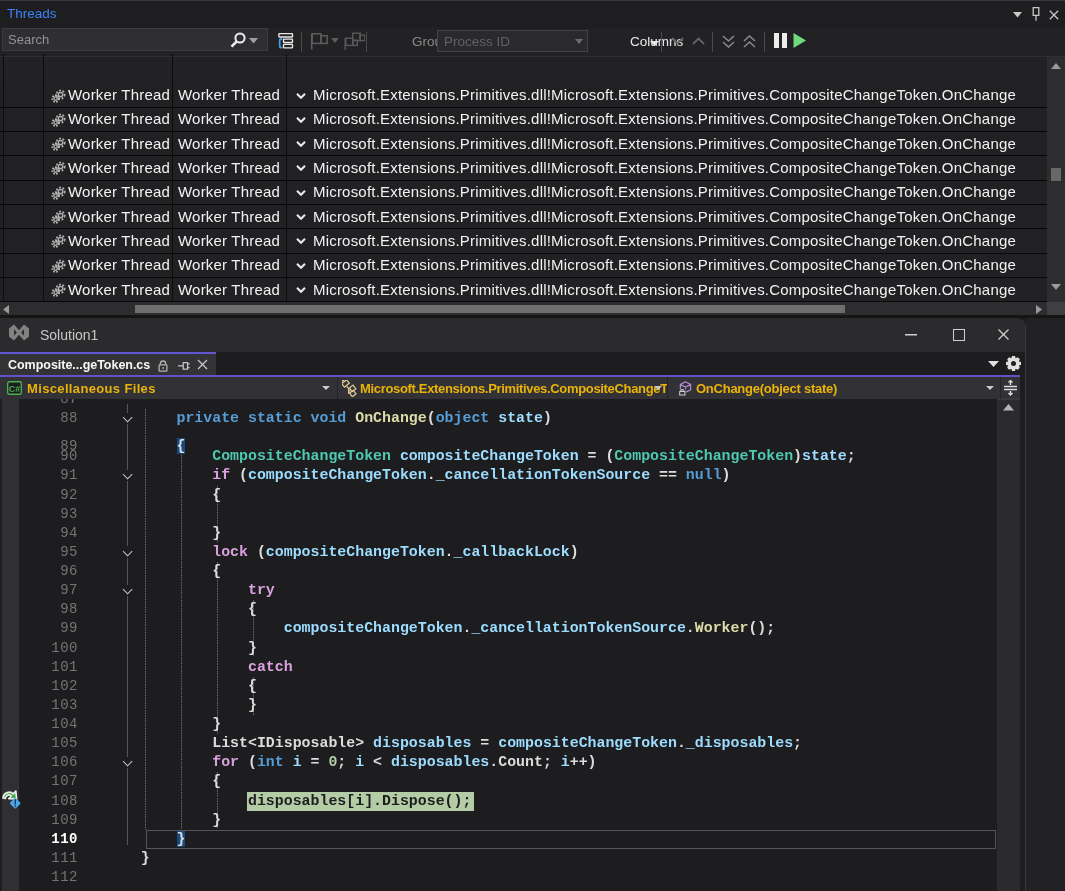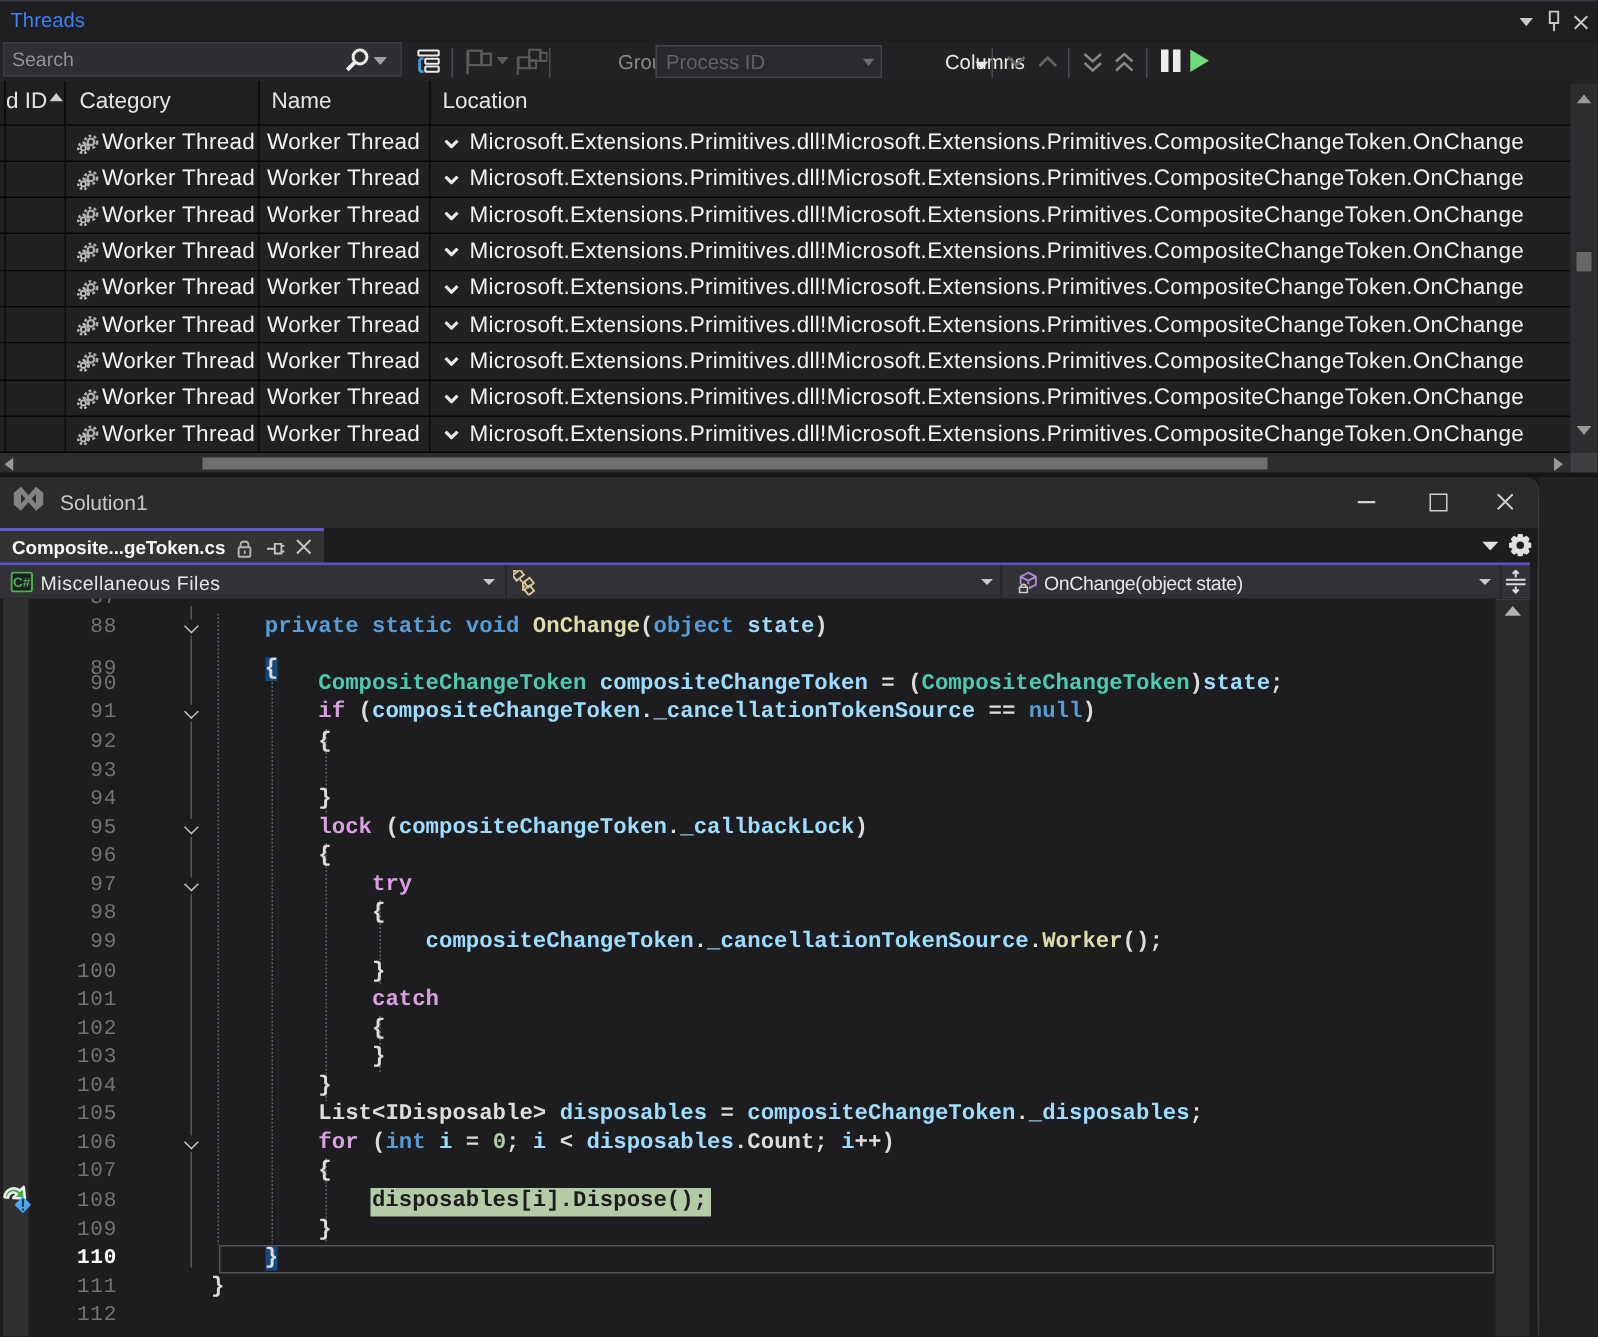--- a/index.html
+++ b/index.html
@@ -32,21 +32,21 @@
   #gap{left:0;top:315px;width:1065px;height:3px;background:#151516;}
   #sol{left:0;top:318px;width:1026px;height:573px;background:#1d1d1f;border-radius:0 9px 0 0;border-right:1px solid #3a3a3d;box-sizing:border-box;}
   #s-title{left:0;top:0;width:100%;height:34px;background:#2b2b2d;border-radius:0 9px 0 0;}
   #s-title .cap{position:absolute;left:40px;top:8.5px;font-size:14px;color:#c8c8c8;}
   #s-tabs{left:0;top:34px;width:100%;height:25px;background:#1d1d1f;}
   #tab1{position:absolute;left:0;top:0;width:216px;height:23px;background:#333336;border-top:2px solid #6357d1;box-sizing:border-box;}
   #tab1 .tt{position:absolute;left:8px;top:3.5px;font-size:12.5px;font-weight:bold;letter-spacing:-0.03px;color:#f7f7f7;}
   #tabline{position:absolute;left:0;top:22.5px;width:1020px;height:2.5px;background:#5e53c9;}
   #s-nav{left:0;top:59px;width:1020px;height:22px;background:#323236;border-bottom:1px solid #3a3a3c;box-sizing:border-box;}
   .navfld{position:absolute;top:0;height:22px;background:#323236;}
-  .navfld .nt{position:absolute;top:3.5px;font-size:13px;letter-spacing:-0.2px;color:#e5e5e5;white-space:nowrap;overflow:hidden;}
+  .navfld .nt{position:absolute;top:3.5px;font-size:13px;letter-spacing:-0.2px;color:#eab308;white-space:nowrap;overflow:hidden;font-weight:bold;}
   .navsep{position:absolute;top:0;width:1px;height:22px;background:#232327;}
   .darr{position:absolute;width:0;height:0;border-left:4px solid transparent;border-right:4px solid transparent;border-top:4px solid #c9c9c9;}
   
   #editor{left:0;top:81px;width:1020px;height:492px;overflow:hidden;background:#1d1d1f;}
   #margin{position:absolute;left:2px;top:0;width:17px;height:492px;background:#302f32;}
   #sbed{position:absolute;left:997px;top:0;width:23px;height:492px;background:#2b2b2e;border-top:1px solid #3a3a3c;box-sizing:border-box;}
   .cl{position:absolute;left:0;width:998px;height:19.12px;line-height:19.12px;white-space:pre;
       font-family:"Liberation Mono",monospace;font-size:14.9px;font-weight:bold;color:#dcdcdc;}
   .cl .num{position:absolute;left:0;top:0;width:78px;text-align:right;font-weight:normal;color:#747474;font-size:14px;letter-spacing:0.5px;}
   .cl .code{position:absolute;left:105px;top:0;}
@@ -140,29 +140,20 @@
         <path d="M1 6 L6.5 1 L12 6 M1 12 L6.5 7 L12 12" stroke="#888888" stroke-width="1.6" fill="none"></path>
       </svg>
     <div class="sep" style="left:764px"></div>
     <div class="abs" style="left:774px;top:4.5px;width:4.5px;height:15px;background:#ededed"></div>
     <div class="abs" style="left:782px;top:4.5px;width:4.5px;height:15px;background:#ededed"></div>
     <svg class="abs" style="left:793px;top:4.5px" width="13" height="15">
         <path d="M0.5 0 L13 7.5 L0.5 15 Z" fill="#6fdc7c"></path>
       </svg>
   </div>
   <div class="abs" id="t-table">
-    <div class="hdr">
-      <span style="left:4px">d ID</span>
-      <svg class="abs" style="left:33px;top:8px" width="9" height="5.5">
-          <path d="M0 5.5 L9 5.5 L4.5 0 Z" fill="#d0d0d0"></path>
-        </svg>
-      <span style="left:53px">Category</span>
-      <span style="left:181px">Name</span>
-      <span style="left:295px">Location</span>
-    </div>
 
     <div class="vline" style="left:3px"></div>
     <div class="vline" style="left:172px"></div>
     <div class="vline" style="left:286px"></div>
     <div class="vline" style="left:43px"></div>
   <div class="row" style="top:29.50px">
         <svg class="abs" style="left:51px;top:5px" width="16" height="15">
           <circle cx="9.6" cy="5.6" r="4.1" fill="none" stroke="#adadad" stroke-width="1.8" stroke-dasharray="1.85 1.6"></circle>
           <circle cx="9.6" cy="5.6" r="2.9" fill="#adadad"></circle>
           <circle cx="9.6" cy="5.6" r="1.4" fill="#212124"></circle>
@@ -386,20 +377,21 @@
     <div class="navfld" style="left:338px;width:329px">
       <svg class="abs" style="left:4px;top:3px" width="17" height="17">
           <g stroke="#dcca96" stroke-width="1.25" fill="none">
             <rect x="-2.6" y="-1.9" width="6.4" height="4.4" transform="rotate(-38 0 0) translate(0 0)" transform-origin="0 0" style="transform-box:border-box"></rect>
             <path d="M4.6 6.2 L6.2 8.0 M8.2 8.6 H6.6 V13.2 H8.4 M6.6 10.9 H8.2"></path>
             <rect x="8.3" y="6.1" width="4.6" height="4.6" transform="rotate(-38 10.6 8.4)"></rect>
             <rect x="8.5" y="11.2" width="4.6" height="4.6" transform="rotate(-38 10.8 13.5)"></rect>
           </g>
           <rect x="0.4" y="1.2" width="6.2" height="4.4" transform="rotate(-38 3.5 3.4)" stroke="#dcca96" stroke-width="1.25" fill="none"></rect>
         </svg>
+      <span class="nt" style="left:22px;letter-spacing:-0.33px">Microsoft.Extensions.Primitives.CompositeChangeT</span>
       <div class="darr" style="left:316px;top:9px"></div>
     </div>
     <div class="navsep" style="left:667px"></div>
     <div class="navfld" style="left:668px;width:332px">
       <svg class="abs" style="left:10px;top:3px" width="16" height="16">
           <path d="M7.5 1.8 L12.6 4.4 V9.8 L7.5 12.4 L2.4 9.8 V4.4 Z M2.6 4.6 L7.5 7.1 L12.4 4.6 M7.5 7.1 V12.2" stroke="#b088d2" stroke-width="1.25" fill="none"></path>
           <rect x="1" y="9.5" width="7" height="6" fill="#323236"></rect>
           <path d="M2.7 11.5 V10.9 Q2.7 9.6 4.3 9.6 Q5.9 9.6 5.9 10.9 V11.5 M1.7 11.5 H6.9 V15 H1.7 Z" stroke="#cccccc" stroke-width="1.05" fill="none"></path>
         </svg>
       <span class="nt" style="left:28px;letter-spacing:-0.25px">OnChange(object state)</span>

